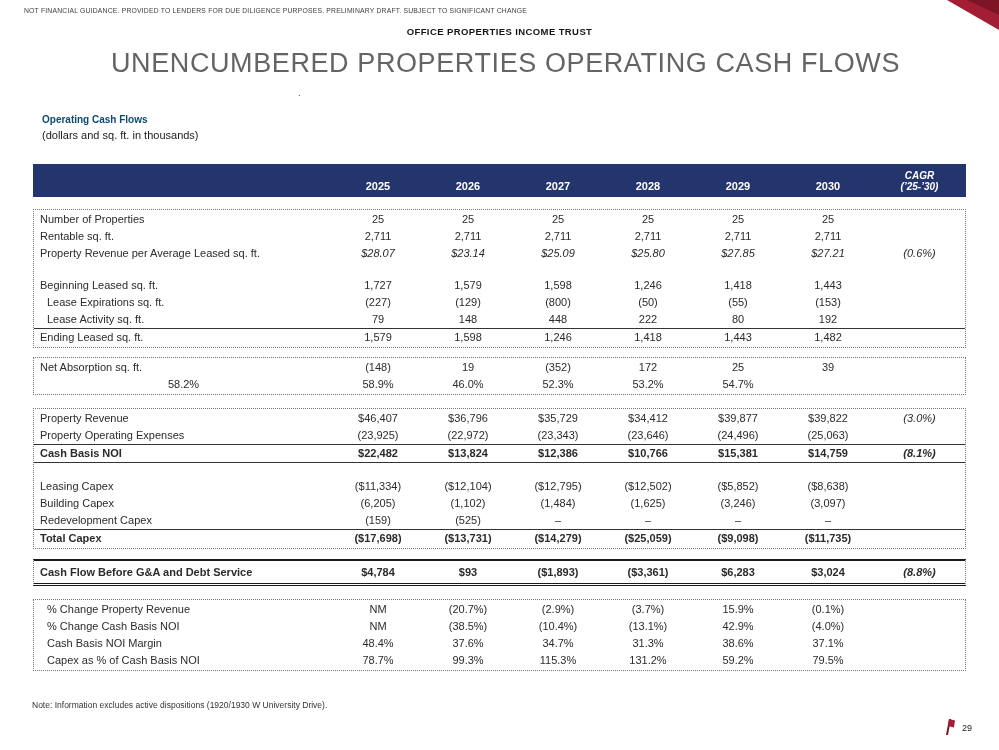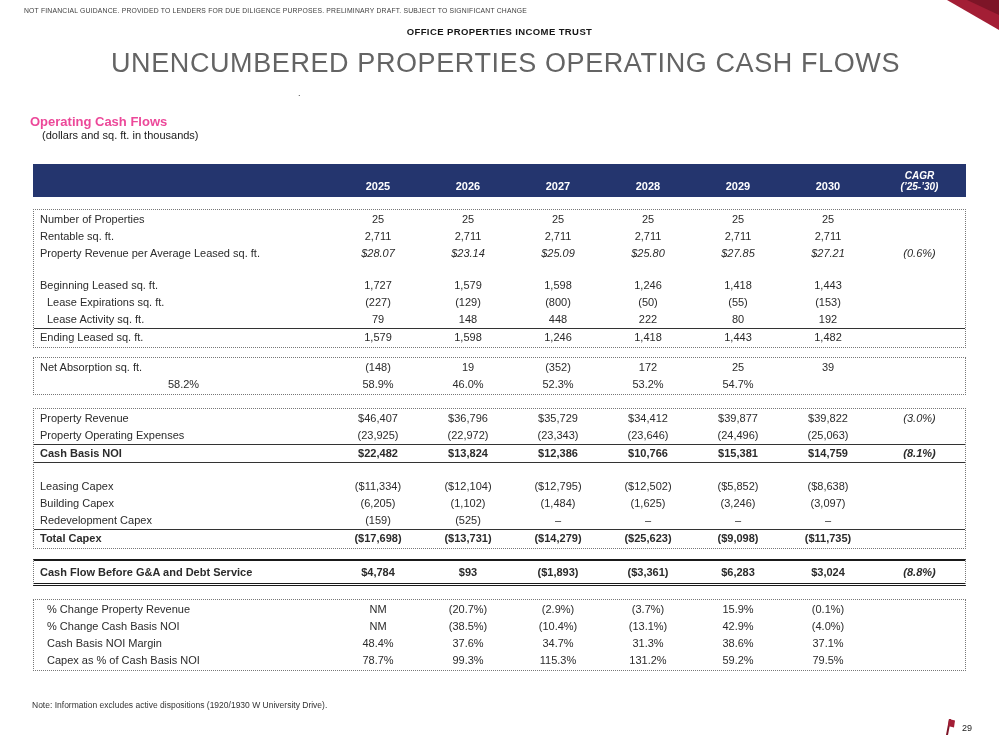--- a/index.html
+++ b/index.html
@@ -20,21 +20,21 @@
     position: absolute; top: 26px; left: 0; width: 100%;
     text-align: center; font-size: 9.5px; font-weight: bold;
     letter-spacing: .4px; color: #151515;
   }
   .title {
     position: absolute; top: 48px; left: 0; width: 100%;
     text-align: center; font-size: 27px; color: #646464;
     letter-spacing: .6px; font-weight: 400; padding-left: 12px;
   }
   .title-dot { position: absolute; top: 88px; left: 298px; font-size: 9px; color: #333; }
-  .ocf-heading { position: absolute; top: 114px; left: 30px; font-size: 13px; font-weight: bold; color: #ec4899; }
+  .ocf-heading { position: absolute; top: 114px; left: 42px; font-size: 10px; font-weight: bold; color: #0c4a6e; }
   .ocf-sub { position: absolute; top: 129px; left: 42px; font-size: 11px; color: #1a1a1a; }
 
   .tablewrap { position: absolute; left: 33px; top: 164px; width: 933px; font-size: 11px; color: #2b2b2b; }
   .hdr {
     display: grid; grid-template-columns: 300px repeat(6, 90px) 93px;
     background: #24356e; color: #fff; height: 33px;
     align-items: end; padding-bottom: 5px; font-weight: bold;
   }
   .hdr .c { text-align: center; }
   .hdr .cagr { font-style: italic; font-size: 10px; line-height: 10.5px; }
@@ -251,21 +251,21 @@
           <div class="cell val">–</div>
           <div class="cell val">–</div>
           <div class="cell val">–</div>
           <div class="cell cagr"></div>
         </div>
         <div class="row bold topline">
           <div class="cell label">Total Capex</div>
           <div class="cell val">($17,698)</div>
           <div class="cell val">($13,731)</div>
           <div class="cell val">($14,279)</div>
-          <div class="cell val">($25,623)</div>
+          <div class="cell val">($25,059)</div>
           <div class="cell val">($9,098)</div>
           <div class="cell val">($11,735)</div>
           <div class="cell cagr"></div>
         </div>
       </div>
       <div class="section cashflow" id="sec-cash-flow">
         <div class="row bold">
           <div class="cell label">Cash Flow Before G&amp;A and Debt Service</div>
           <div class="cell val">$4,784</div>
           <div class="cell val">$93</div>

